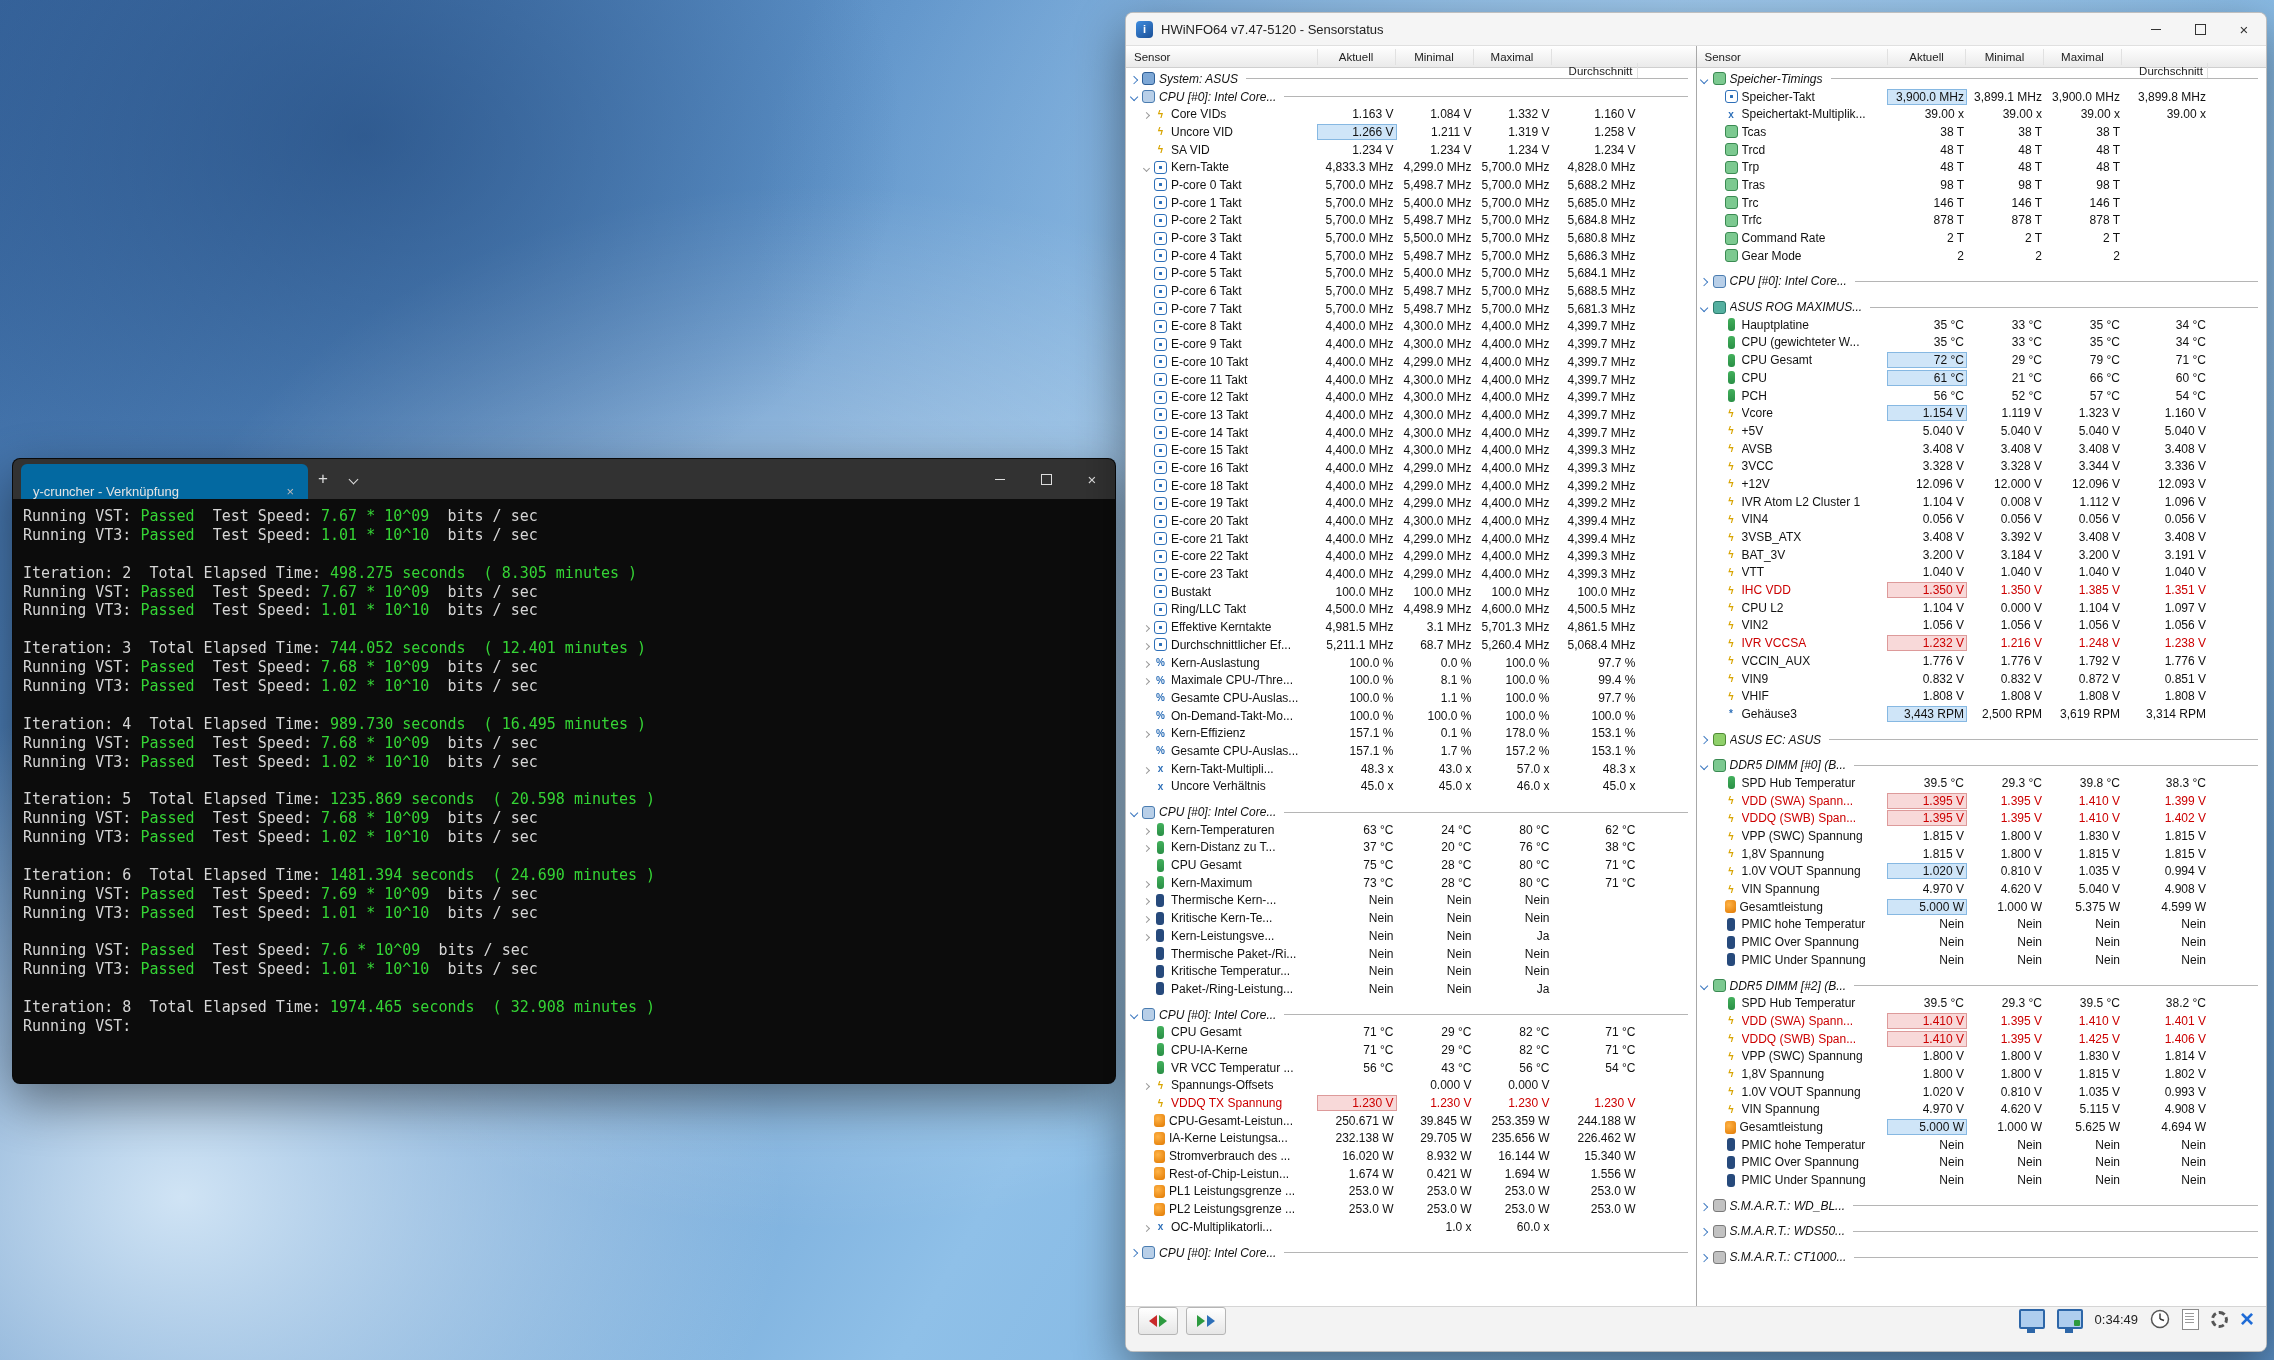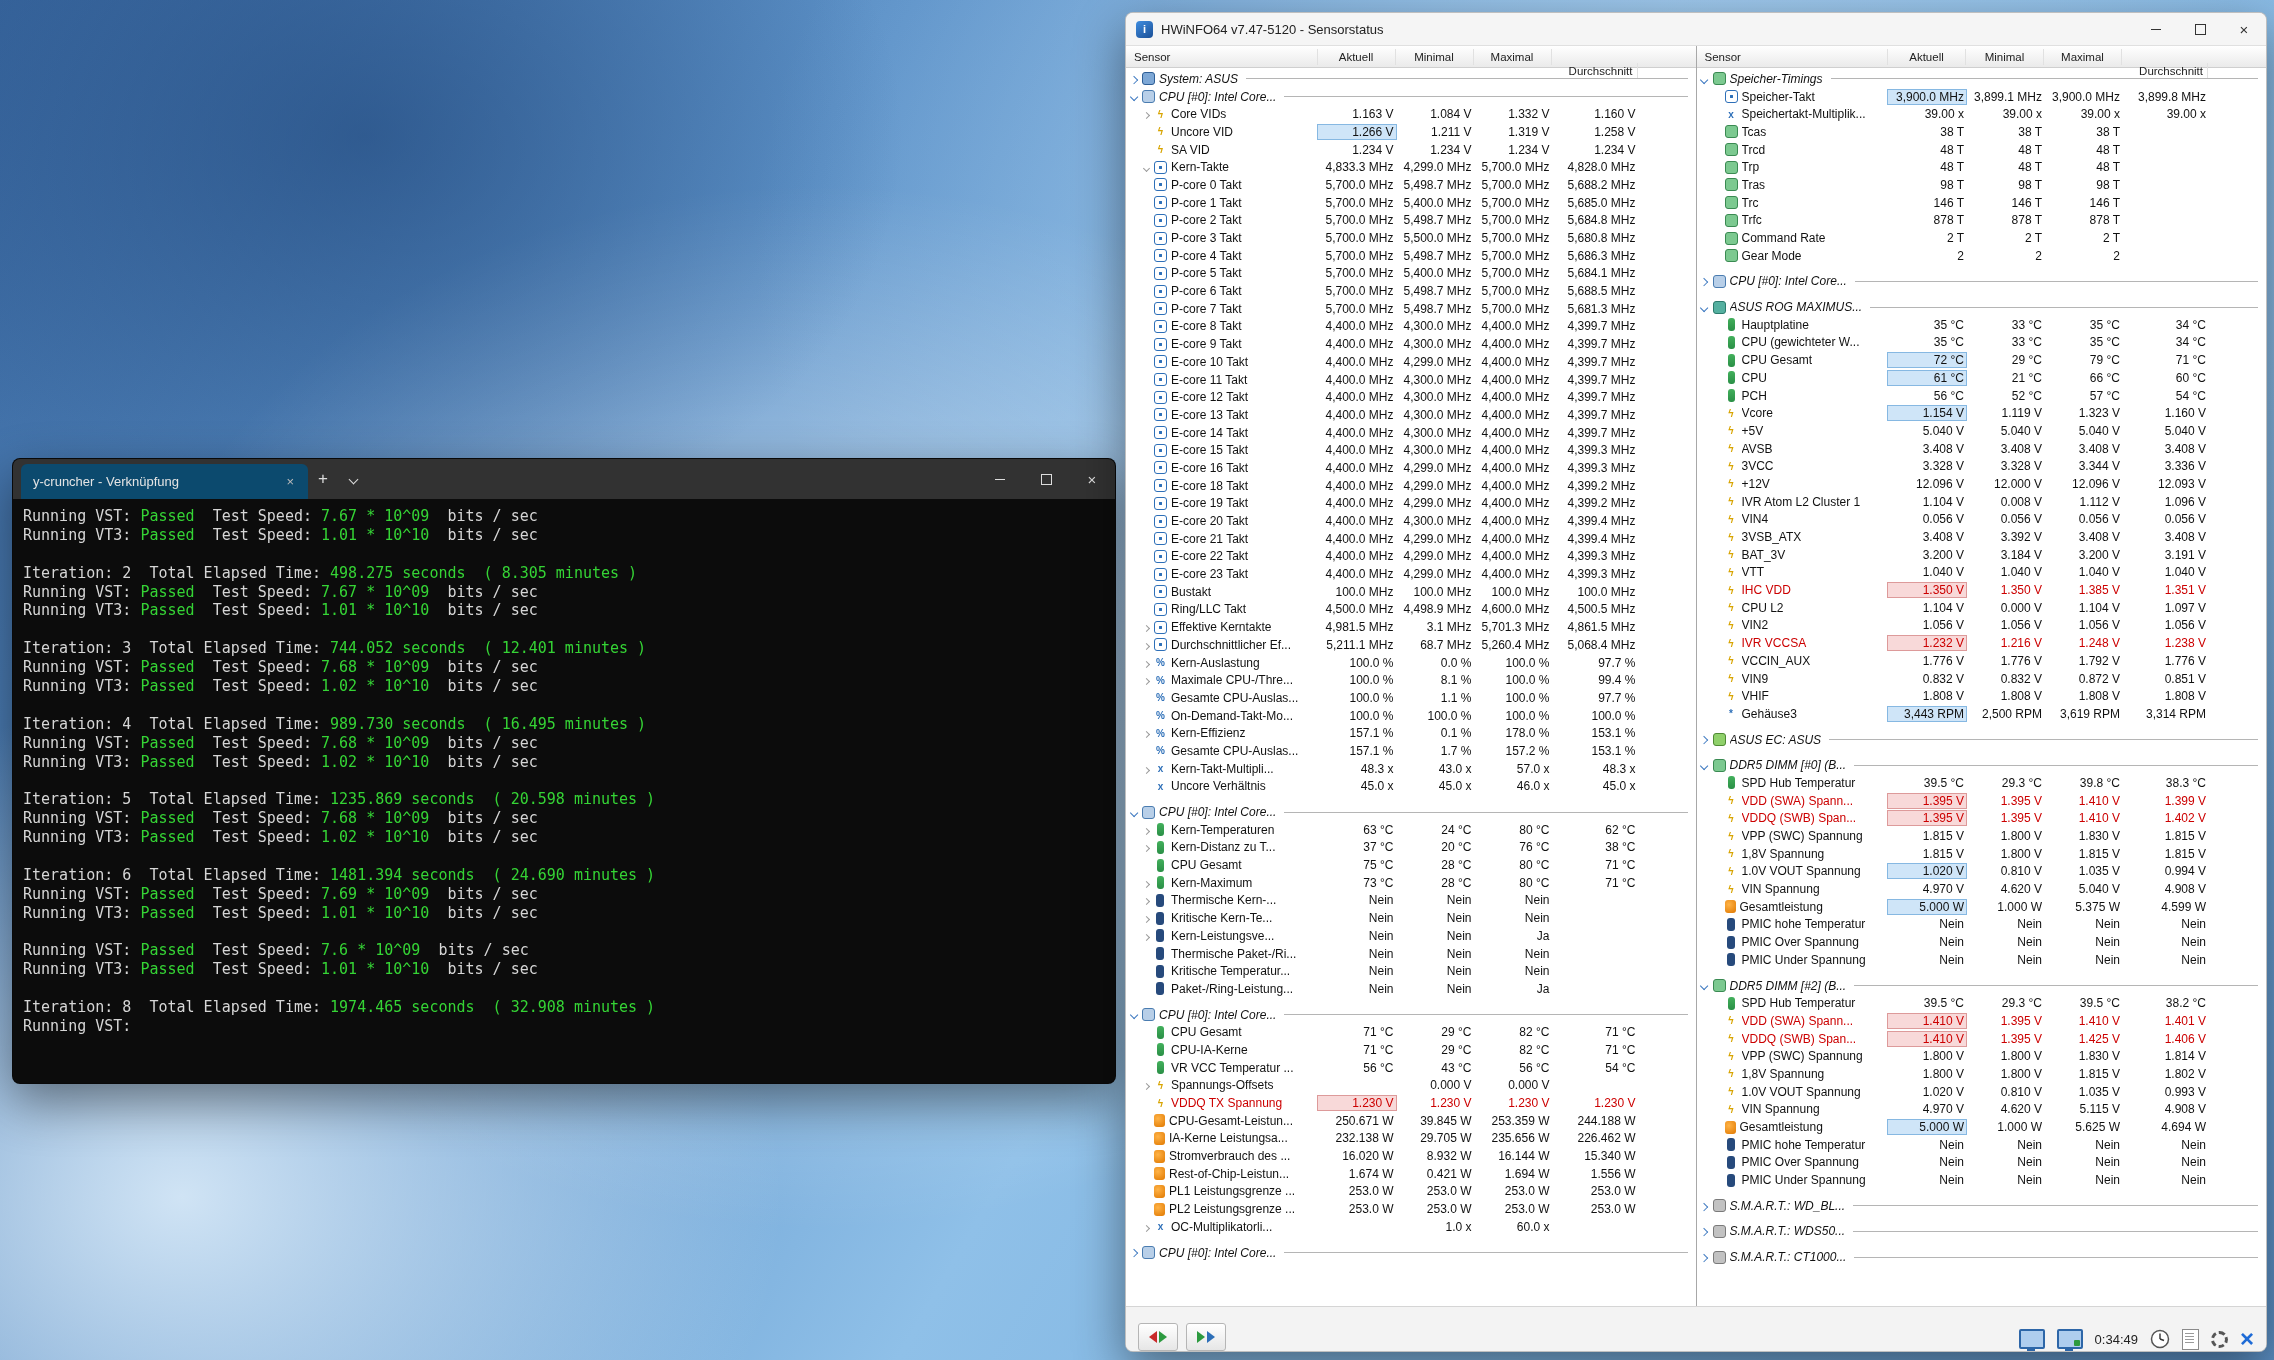--- a/index.html
+++ b/index.html
@@ -67,42 +67,42 @@
   .ic-pow{background:radial-gradient(circle at 35% 35%,#ffb347,#e07800);border-radius:50%;width:11px !important;flex:0 0 11px !important;height:11px;}
   .ic-fan{color:#2d6fb8;font-weight:bold;font-size:14px;}
   .ic-bool{background:#274a7c;width:8px !important;flex:0 0 8px !important;height:8px;border-radius:2px;margin-left:2px;margin-right:7px !important;}
   .ic-cpu{background:#b8cfe8;border:1px solid #4a7cb0;}
   .ic-sys{background:#7ea8d6;border:1px solid #2d5e96;}
   .ic-mem{background:#7cc990;border:1px solid #3a8a52;}
   .ic-board{background:#55b0a0;border:1px solid #2b7a6c;}
   .ic-ec{background:#8fd06a;border:1px solid #4f8a34;}
   .ic-disk{background:#c2c2c2;border:1px solid #7a7a7a;}
 
-  .hw-status{flex:0 0 44px;background:#f3f3f3;border-top:1px solid #d5d5d5;display:flex;align-items:flex-end;padding:0 12px;gap:8px;}
+  .hw-status{flex:0 0 44px;background:#f3f3f3;border-top:1px solid #d5d5d5;display:flex;align-items:flex-start;padding:0 12px;gap:8px;}
   .sb-btn{width:40px;height:28px;background:linear-gradient(#fff,#e6e6e6);border:1px solid #b5b5b5;border-radius:3px;display:flex;align-items:center;justify-content:center;gap:2px;padding:0;}
   .tri{width:0;height:0;border-top:6px solid transparent;border-bottom:6px solid transparent;display:inline-block;}
   .tri.l-red{border-right:8px solid #c92a2a;}
   .tri.r-green{border-left:8px solid #2c9a3f;}
   .tri.r-blue{border-left:8px solid #2d6fb8;}
   .sb-right{margin-left:auto;display:flex;align-items:center;gap:12px;}
   .mon{width:22px;height:16px;background:#aecdee;border:2px solid #2d66a8;border-radius:2px;position:relative;}
   .mon::after{content:"";position:absolute;left:6px;bottom:-6px;width:8px;height:4px;background:#2d66a8;}
   .mon.m2::before{content:"";position:absolute;right:1px;bottom:1px;width:6px;height:6px;background:#2c9a3f;border-radius:1px;}
   .sb-time{font-size:13px;color:#222;}
   .clockico{width:20px;height:20px;}
   .pageico{width:15px;height:19px;background:#fff;border:1px solid #8a8a8a;position:relative;}
   .pageico::after{content:"";position:absolute;left:2px;top:3px;width:9px;height:11px;
      background:repeating-linear-gradient(#9a9a9a 0 1px,transparent 1px 3px);}
   .gearico{width:17px;height:17px;border-radius:50%;border:3.5px dashed #555;box-sizing:border-box;}
   .closex{color:#1e6bd6;font-size:24px;font-weight:bold;line-height:1;}
 
   
   .terminal{left:12px;top:458px;width:1102px;height:624px;background:#0c0c0c;display:flex;flex-direction:column;}
   .t-titlebar{flex:0 0 40px;background:#323232;display:flex;align-items:stretch;}
-  .t-tab{margin:5px 0 0 8px;background:#0c4a6e;border-radius:6px 6px 0 0;display:flex;align-items:center;padding:0 10px 0 12px;width:265px;color:#e4e4e4;font-size:13px;}
+  .t-tab{margin:5px 0 0 8px;background:#0369a1;border-radius:6px 6px 0 0;display:flex;align-items:flex-end;padding:0 10px 0 12px;width:265px;color:#e4e4e4;font-size:13px;}
   .t-tab .t-close{margin-left:auto;color:#bbb;font-size:13px;padding:0 4px;}
   .t-new{color:#ddd;font-size:17px;display:flex;align-items:center;padding:0 10px;}
   .t-chev{display:inline-block;border:solid #ddd;border-width:0 1.6px 1.6px 0;padding:3px;transform:rotate(45deg);margin:0 12px;align-self:center;}
   .t-winbtns{margin-left:auto;display:flex;}
   .t-wbtn{width:46px;display:flex;align-items:center;justify-content:center;color:#ddd;}
   .t-wbtn .glyph-min{background:#ddd;}
   .t-wbtn .glyph-max{border-color:#ddd;}
   .t-content{flex:1 1 auto;padding:8px 0 0 10px;font-family:"DejaVu Sans Mono","Liberation Mono",monospace;font-size:15px;overflow:hidden;}
   .tline{height:18.9px;white-space:pre;}
   .tw{color:#d6d6d6;}

